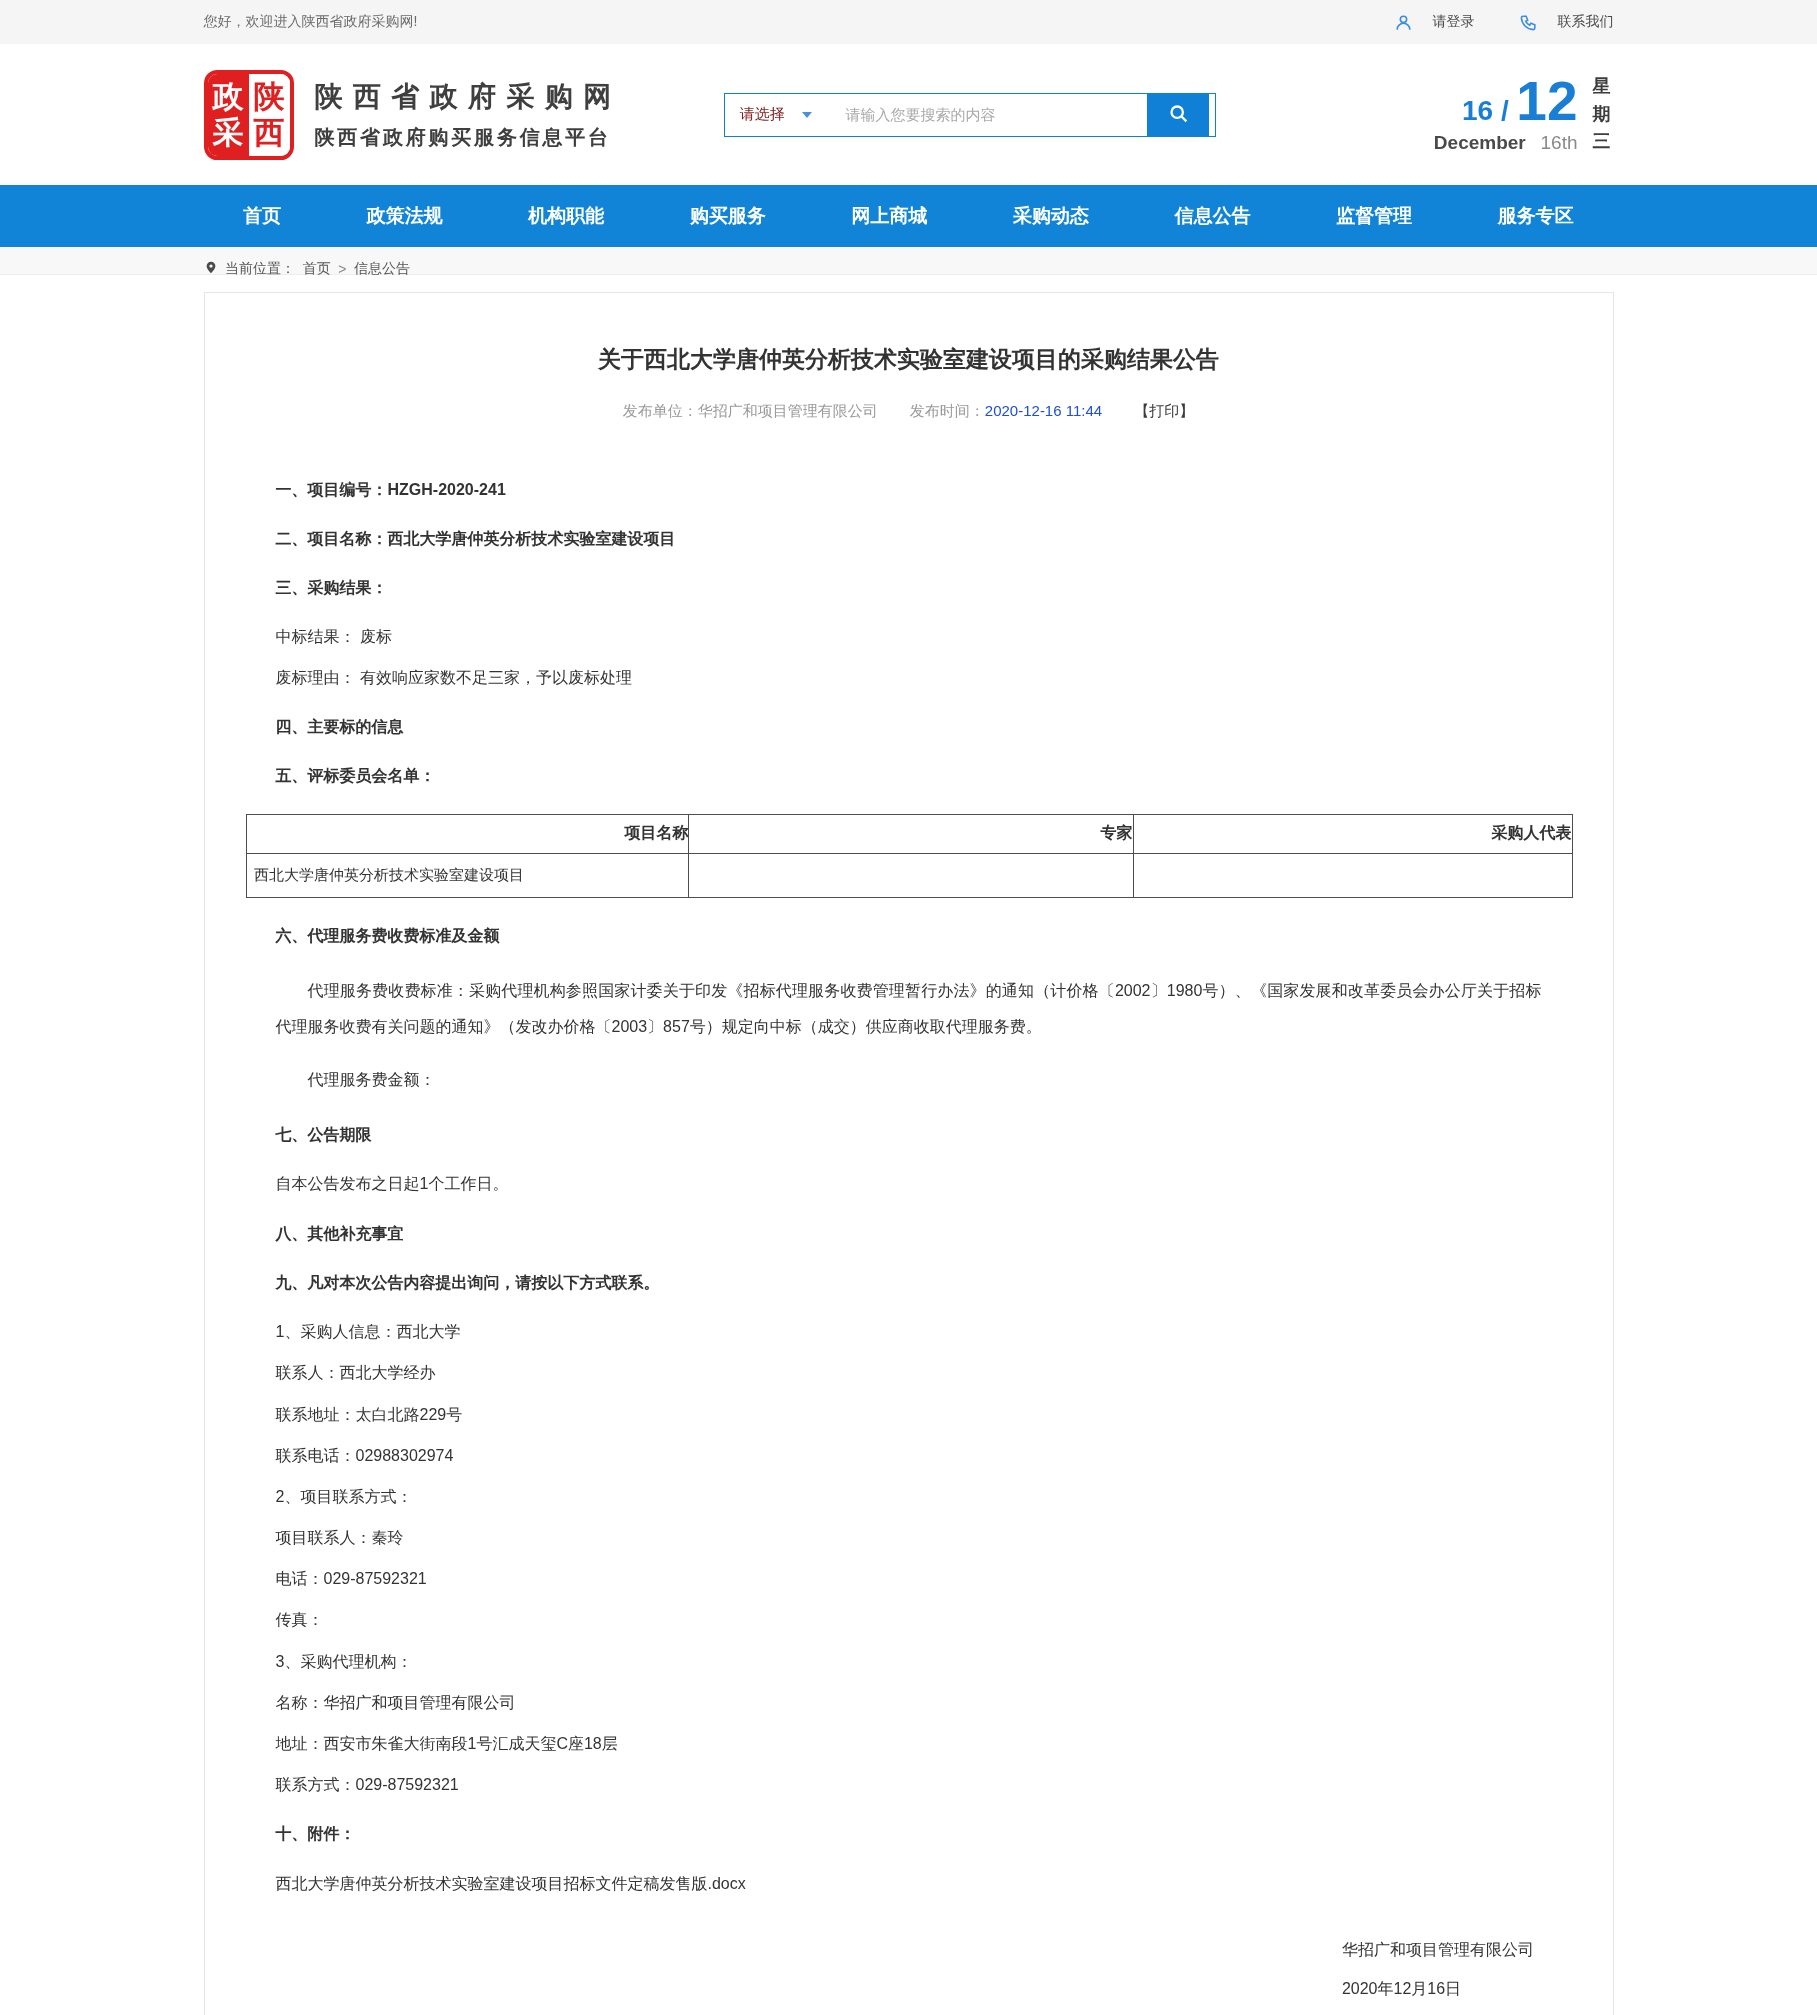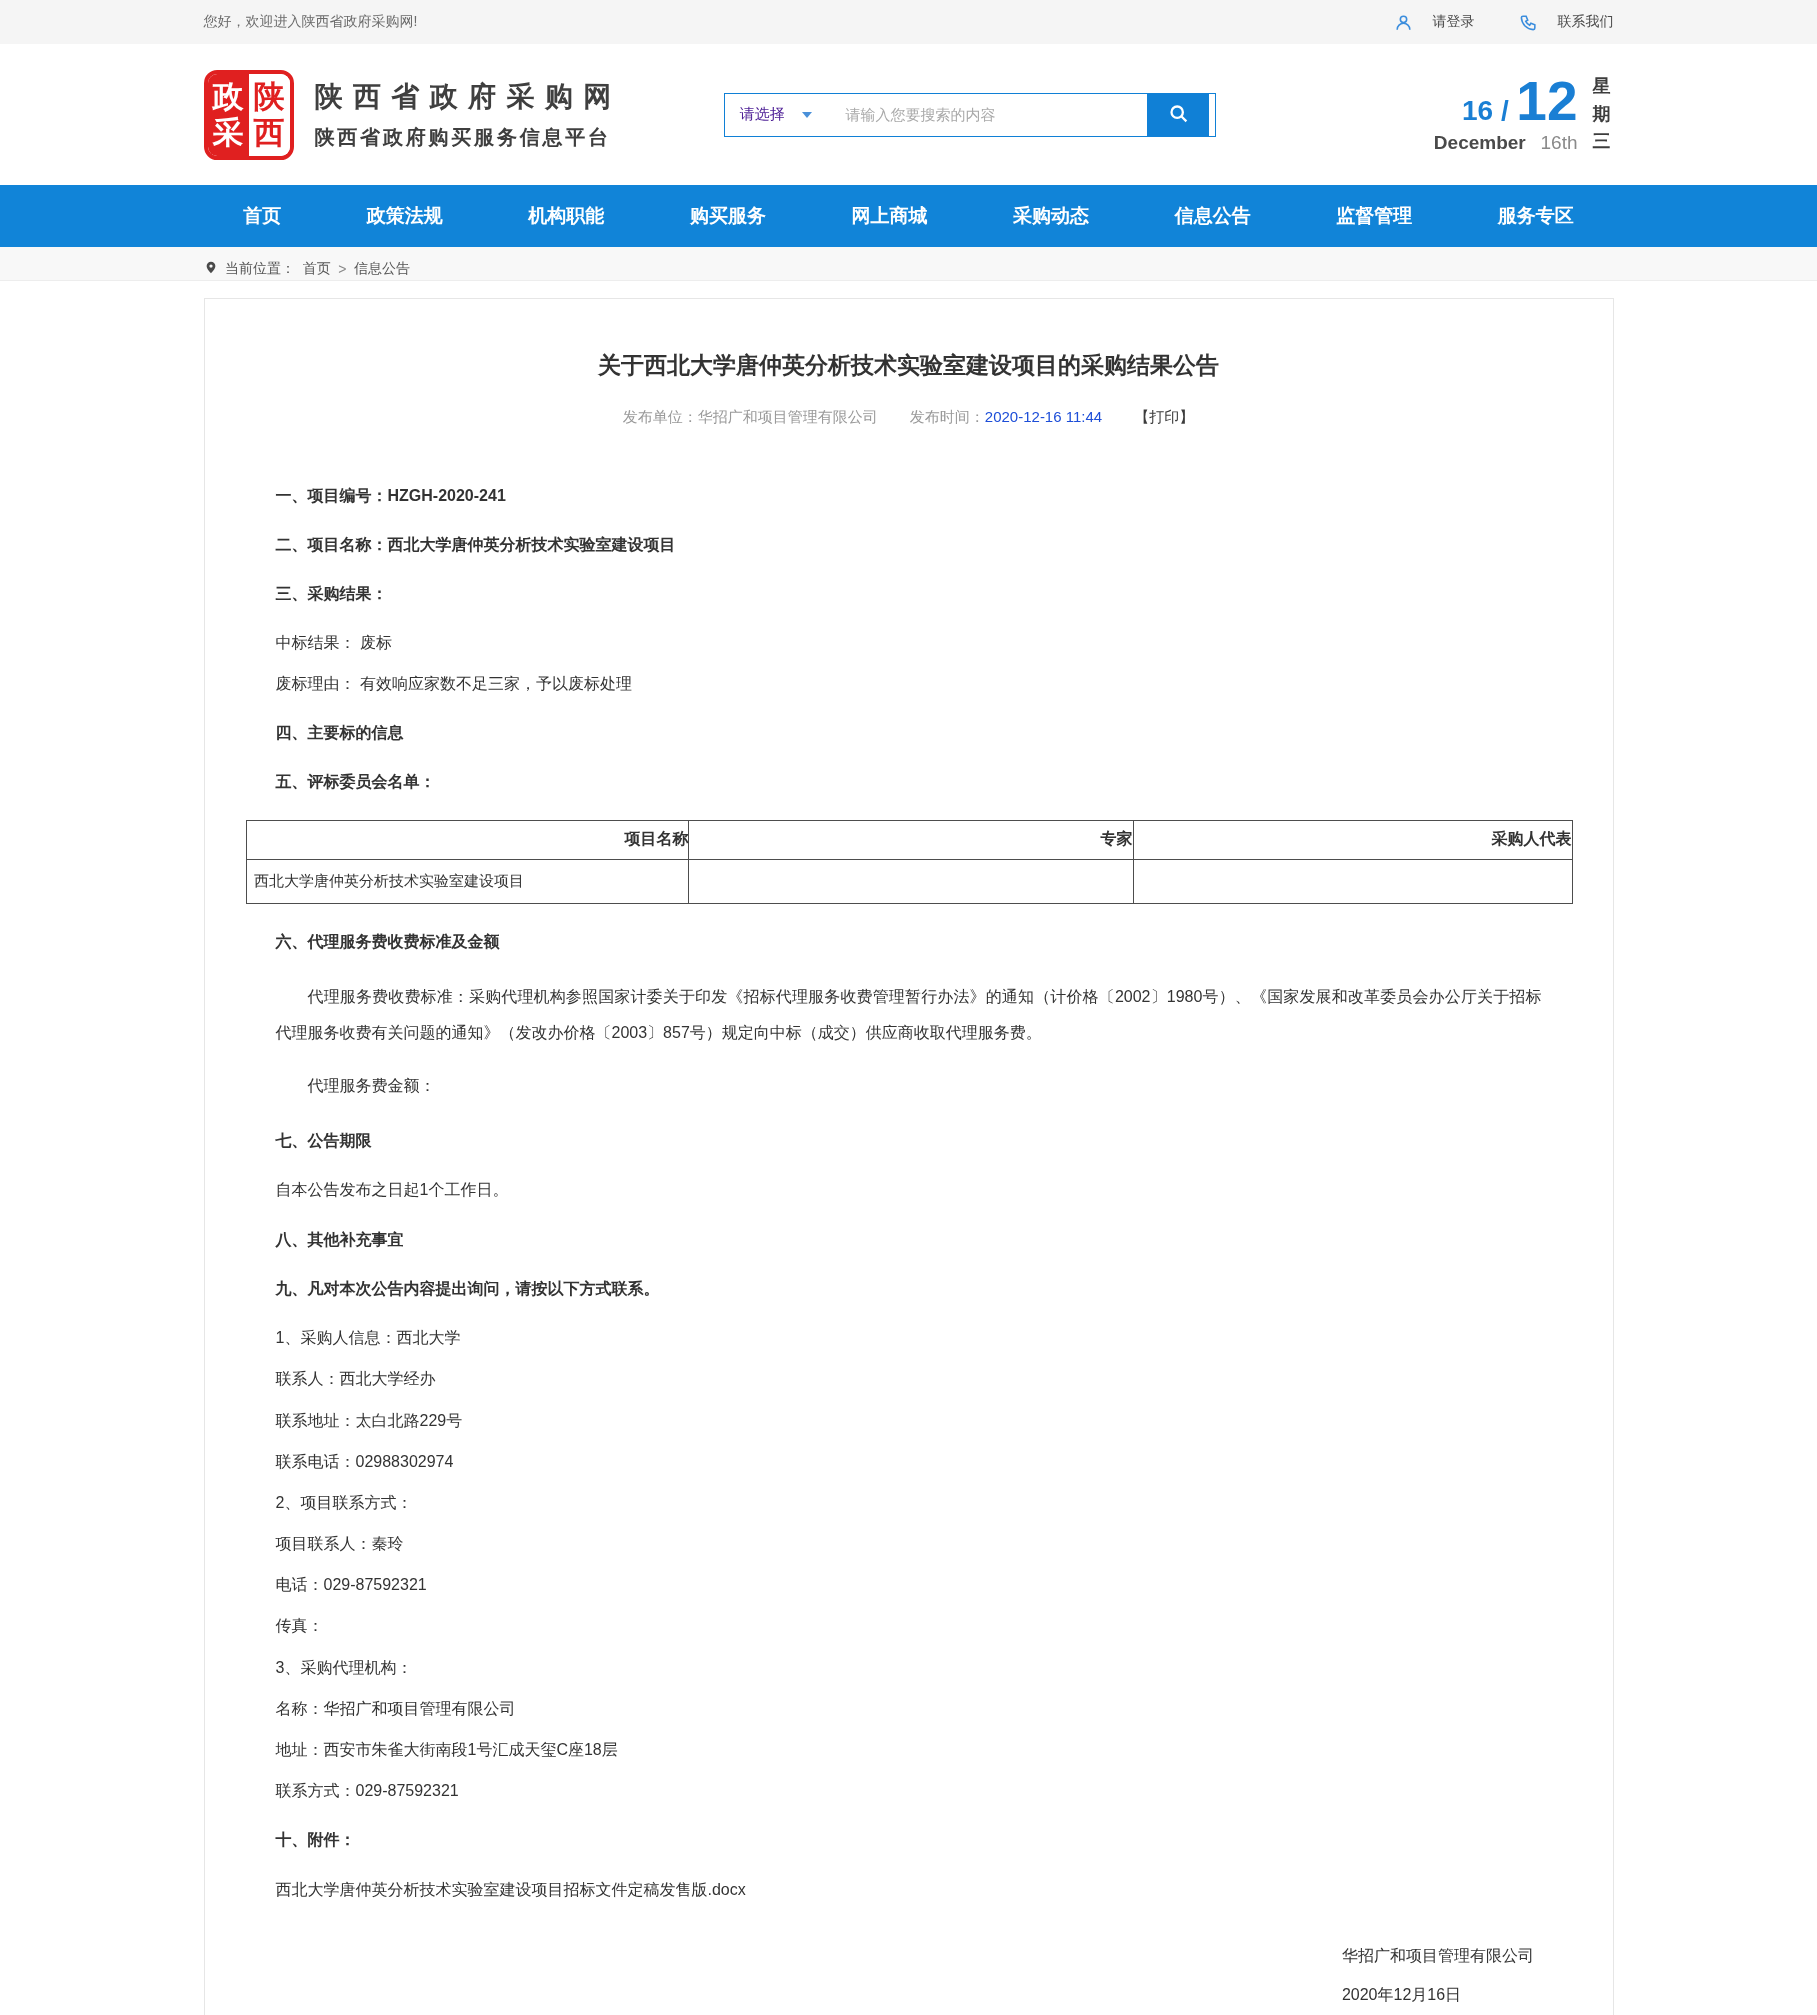--- a/index.html
+++ b/index.html
@@ -31,21 +31,21 @@
     font-weight:bold; font-size:31px; line-height:1.15; }
   .seal-left { background:#e02020; color:#fff; }
   .seal-right { background:#fff; color:#e02020; }
   .logo-text { margin-left:21px; }
   .logo-title { font-size:28px; font-weight:bold; color:#3f3f3f; letter-spacing:10.4px; white-space:nowrap; }
   .logo-subtitle { font-size:20px; font-weight:bold; color:#3f3f3f; letter-spacing:2.8px; margin-top:8.5px; white-space:nowrap; }
 
   .search-bar { margin-left:102px; width:492px; height:44px; border:1.9px solid #1080d6;
     display:flex; align-items:stretch; background:#fff; }
   .search-select { width:115px; display:flex; align-items:center; gap:17px; padding-left:15px;
-    font-size:15px; color:#4c1d95; cursor:pointer; flex:none; }
+    font-size:15px; color:#7f1d1d; cursor:pointer; flex:none; }
   .caret-down { width:0; height:0; border-left:5.7px solid transparent; border-right:5.7px solid transparent;
     border-top:6.6px solid #4a90d9; }
   .search-input { flex:1; border:none; outline:none; font-size:15px; color:#333; padding:0 5.7px;
     font-family:"Liberation Sans","DejaVu Sans",sans-serif; }
   .search-input::placeholder { color:#a9a9a9; }
   .search-btn { width:62px; background:#1080d6; border:none; cursor:pointer;
     display:flex; align-items:center; justify-content:center; margin-right:5.7px; }
 
   .date-block { margin-left:auto; display:flex; align-items:center; }
   .date-left { text-align:center; }
@@ -58,21 +58,21 @@
   .date-weekday { width:21px; margin-left:15px; font-size:18px; font-weight:bold; color:#3c3c3c;
     line-height:1.55; word-break:break-all; }
 
   
   .nav { height:62px; background:#1184d8; }
   .nav .inner { display:flex; justify-content:space-between; align-items:center; height:62px; padding:0 26.5px; width:1410px; }
   .nav-item { color:#fff; font-size:19px; font-weight:bold; line-height:62px; padding:0 13.2px;
     text-decoration:none; cursor:pointer; white-space:nowrap; }
 
   
-  .breadcrumb-bar { height:34px; background:#f8f8f8; border-bottom:0.9px solid #ededed; }
+  .breadcrumb-bar { height:28px; background:#f8f8f8; border-bottom:0.9px solid #ededed; }
   .breadcrumb-bar .inner { display:flex; align-items:center; height:44px; gap:7.6px; font-size:14px; color:#555; }
   .crumb-link { color:#555; cursor:pointer; }
   .crumb-sep { color:#888; }
 
   
   .main { background:#fff; }
   .card { width:1410px; margin:17px auto 62px; background:#fff; border:0.9px solid #e6e6e6;
     padding:51px 71px 66px; }
   .article-title { text-align:center; font-size:23px; font-weight:bold; color:#333; }
   .article-meta { text-align:center; margin-top:26.5px; font-size:15px; color:#999; }

